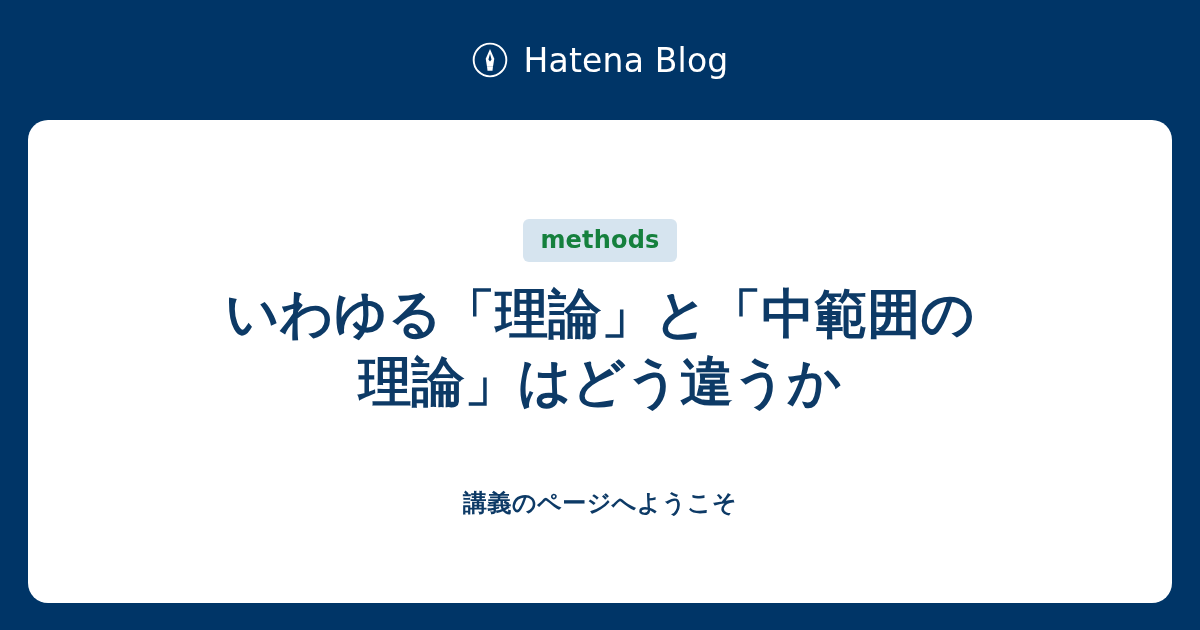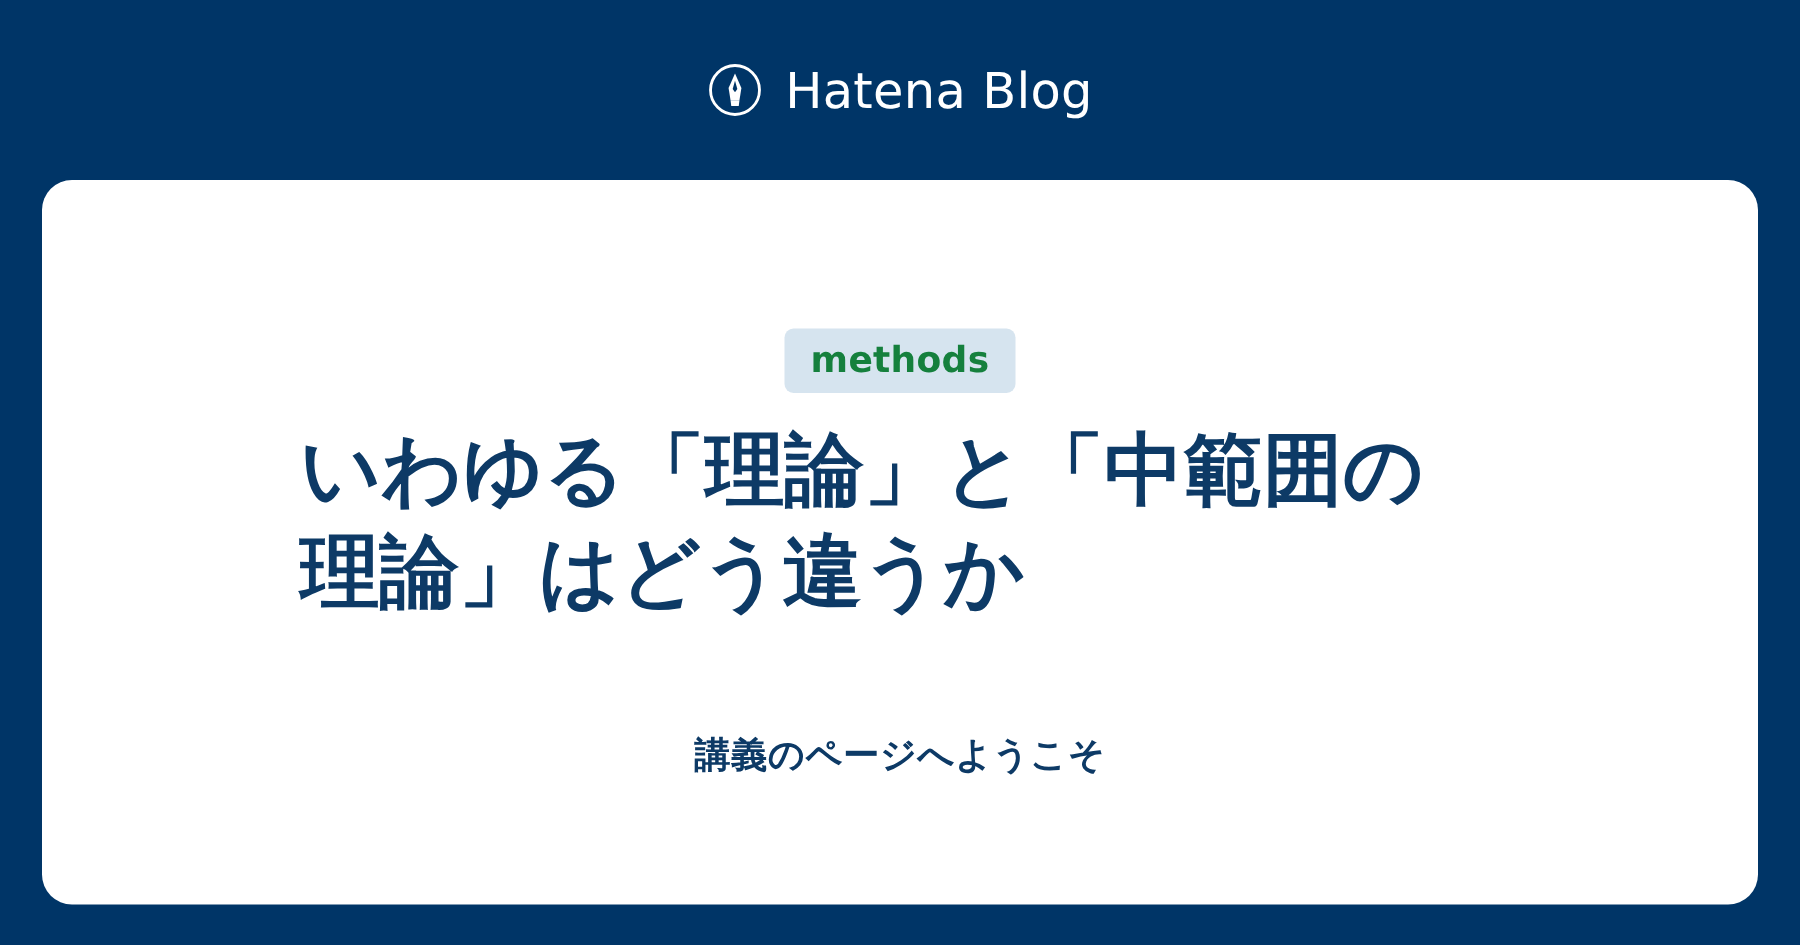--- a/index.html
+++ b/index.html
@@ -86,21 +86,21 @@
     font-family: "DejaVu Sans", "Liberation Sans", sans-serif;
   }
 
   .entry-title {
     margin: 18px 0 0 0;
     max-width: 800px;
     color: #0d3a66;
     font-size: 53px;
     line-height: 1.28;
     font-weight: bold;
-    text-align: left;
+    text-align: center;
     letter-spacing: 0px;
     font-family: "DejaVu Sans", "Liberation Sans", sans-serif;
   }
 
   .blog-subtitle {
     margin-top: 75px;
     color: #0d3a66;
     font-size: 24px;
     line-height: 1;
     font-weight: bold;

